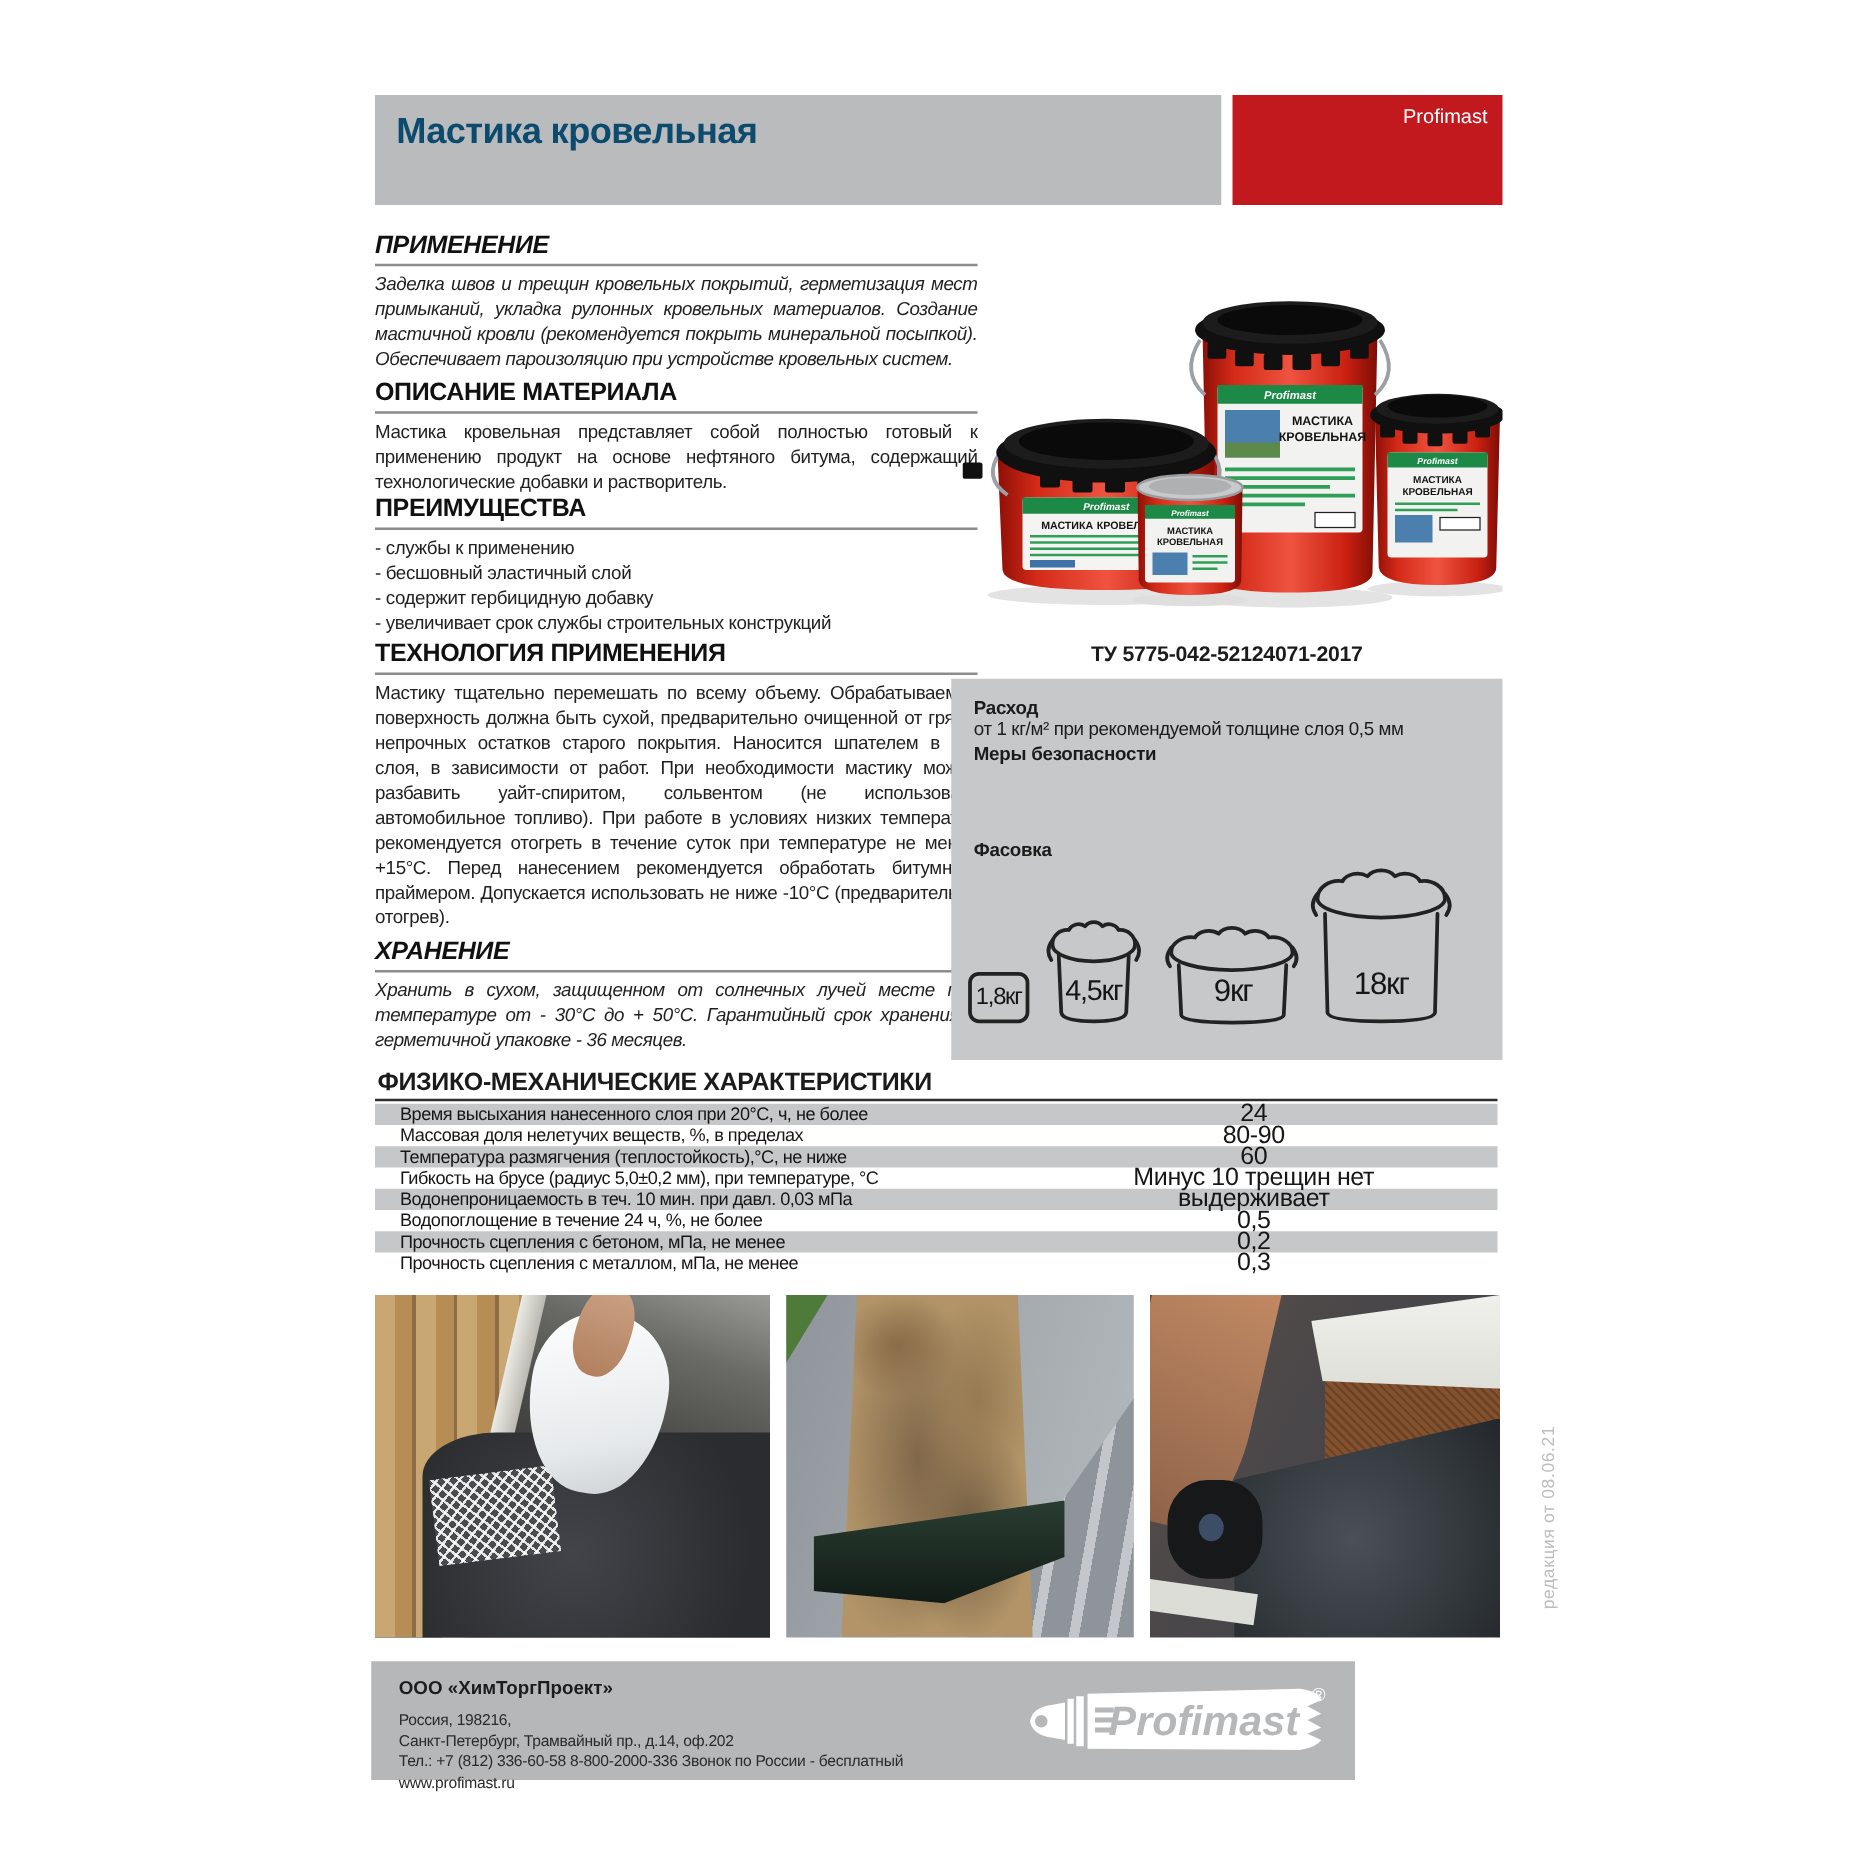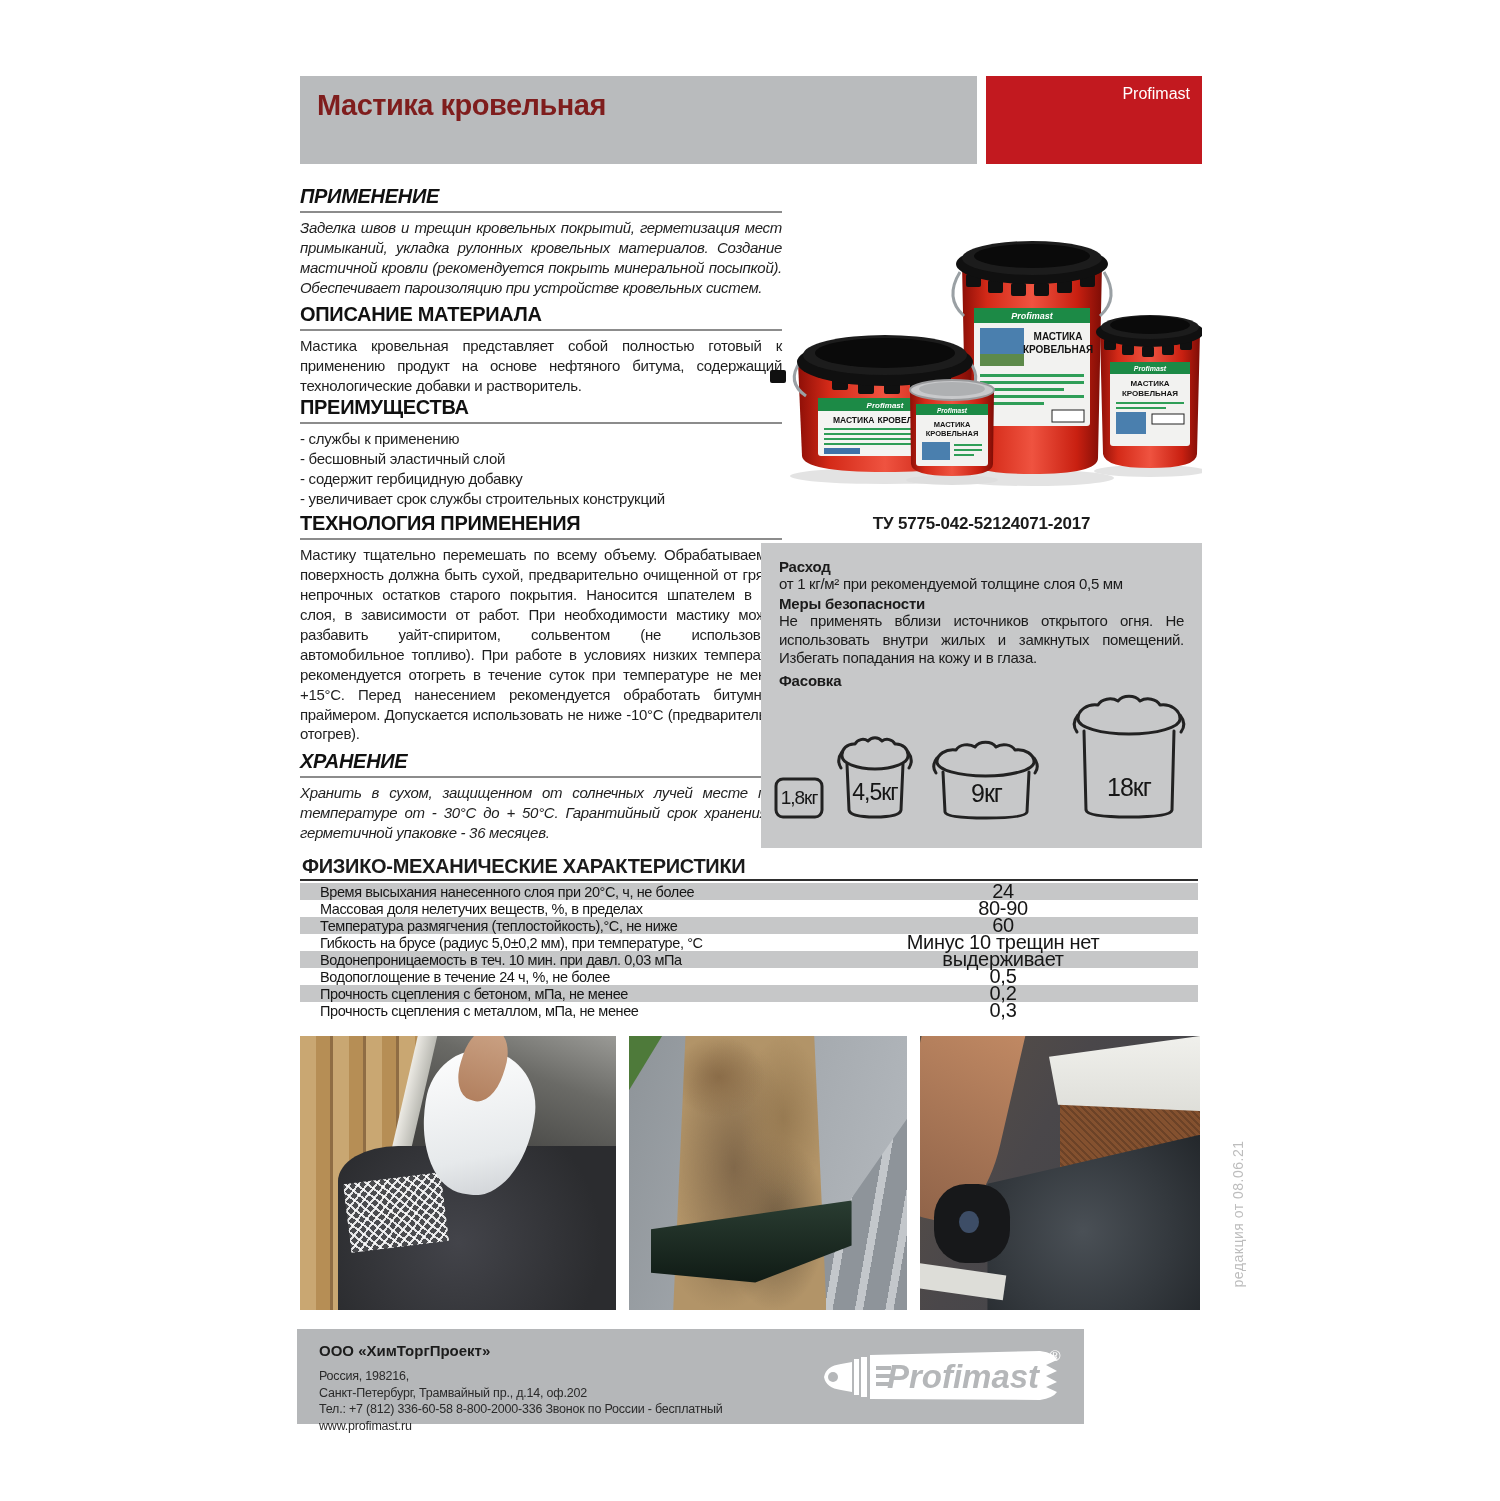--- a/index.html
+++ b/index.html
@@ -3,21 +3,21 @@
 <meta charset="utf-8">
 <style>
   * { margin:0; padding:0; box-sizing:border-box; }
   html,body { background:#ffffff; }
   .page {
     position:relative; width:1500px; height:1501px; background:#fff;
     font-family:"Liberation Sans", sans-serif; color:#1b1b1b; overflow:hidden;
   }
   
   .title-bar { position:absolute; left:300px; top:76px; width:677px; height:88px; background:#b9bbbd; }
-  .title-bar h1 { font-size:29px; font-weight:bold; color:#7f1d1d; padding:13px 0 0 17px; letter-spacing:-0.5px; }
+  .title-bar h1 { font-size:29px; font-weight:bold; color:#0c4a6e; padding:13px 0 0 17px; letter-spacing:-0.5px; }
   .brand-box { position:absolute; left:986px; top:76px; width:216px; height:88px; background:#c2191f; }
   .brand-box span { position:absolute; top:9px; right:12px; color:#fff; font-size:16px; }
 
   
   .sec { position:absolute; left:300px; width:482px; }
   .sec h2 { font-size:20px; font-weight:bold; color:#111; letter-spacing:-0.3px;
             border-bottom:2px solid #8c8c8c; padding-bottom:3px; margin-bottom:5px; }
   .sec p { font-size:15px; line-height:1.33; letter-spacing:-0.3px; text-align:justify; color:#1f1f1f; }
   .sec ul { list-style:none; }
   .sec ul li { font-size:15px; line-height:20px; letter-spacing:-0.3px; color:#1f1f1f; }
@@ -36,21 +36,21 @@
   .pack-lbl { position:absolute; left:18px; top:128px; font-size:15px; font-weight:bold; }
   .pkg { position:absolute; bottom:28px; }
   .pkg svg { display:block; }
   .pkg .wlabel { position:absolute; left:0; width:100%; text-align:center; color:#161616; }
   #pkg-tin { left:12px;  width:52px;  height:44px; }
   #pkg-tin .wlabel { bottom:11px; font-size:19px; letter-spacing:-1px; }
   #pkg-45  { left:74px;  width:80px;  height:98px; }
   #pkg-45 .wlabel { bottom:14px; font-size:23px; letter-spacing:-1px; }
   #pkg-9   { left:168px; width:115px; height:88px; }
   #pkg-9 .wlabel { bottom:12px; font-size:25px; letter-spacing:-1px; }
-  #pkg-18  { left:308px; width:120px; height:137px; }
+  #pkg-18  { left:284px; width:120px; height:137px; }
   #pkg-18 .wlabel { bottom:18px; font-size:25px; letter-spacing:-1px; }
   .bucket-stroke { fill:none; stroke:#222; stroke-width:3; stroke-linejoin:round; stroke-linecap:round; }
 
   
   .char-title { position:absolute; left:302px; top:855px; font-size:20px; font-weight:bold; letter-spacing:-0.3px; }
   .char-rule  { position:absolute; left:300px; top:879px; width:898px; height:2px; background:#2e2e2e; }
   .char-table { position:absolute; left:300px; top:883px; width:898px; }
   .crow { display:flex; height:17px; align-items:center; }
   .crow:nth-child(odd) { background:#c6c7c8; }
   .crow .cl { flex:1; font-size:14.5px; letter-spacing:-0.4px; padding-left:20px; color:#161616; white-space:nowrap; overflow:hidden; }
@@ -284,21 +284,20 @@
       </g>
     </svg>
   </div>
 
   <div class="tu">ТУ 5775-042-52124071-2017</div>
 
   <div class="info-box">
     <div class="lbl">Расход</div>
     <div class="txt">от 1 кг/м² при рекомендуемой толщине слоя 0,5 мм</div>
     <div class="lbl">Меры безопасности</div>
-    <div class="txt">Не применять вблизи источников открытого огня. Не использовать внутри жилых и замкнутых помещений. Избегать попадания на кожу и в глаза.</div>
     <div class="pack-lbl lbl">Фасовка</div>
 
     <div class="pkg" id="pkg-tin">
       <svg width="52" height="44" viewBox="0 0 52 44">
         <rect x="3" y="3" width="46" height="38" rx="7" class="bucket-stroke"></rect>
       </svg>
       <div class="wlabel">1,8кг</div>
     </div>
     <div class="pkg" id="pkg-45">
       <svg width="80" height="98" viewBox="0 0 80 98">

